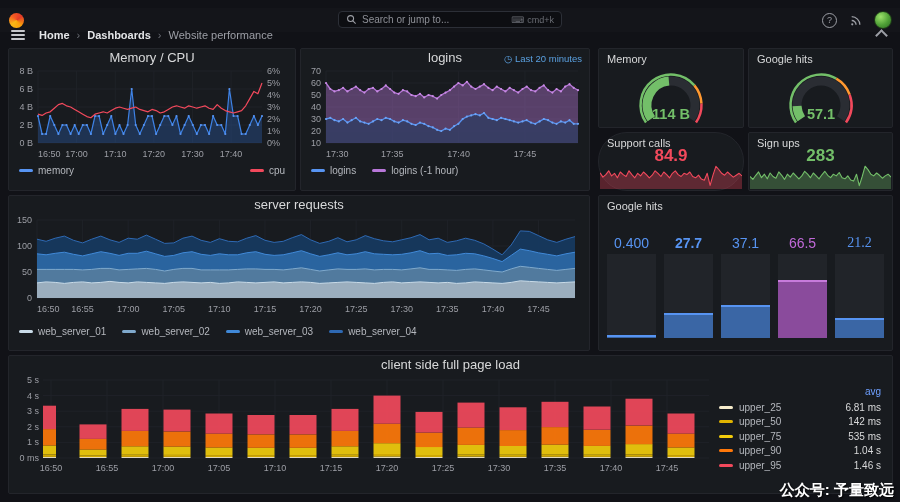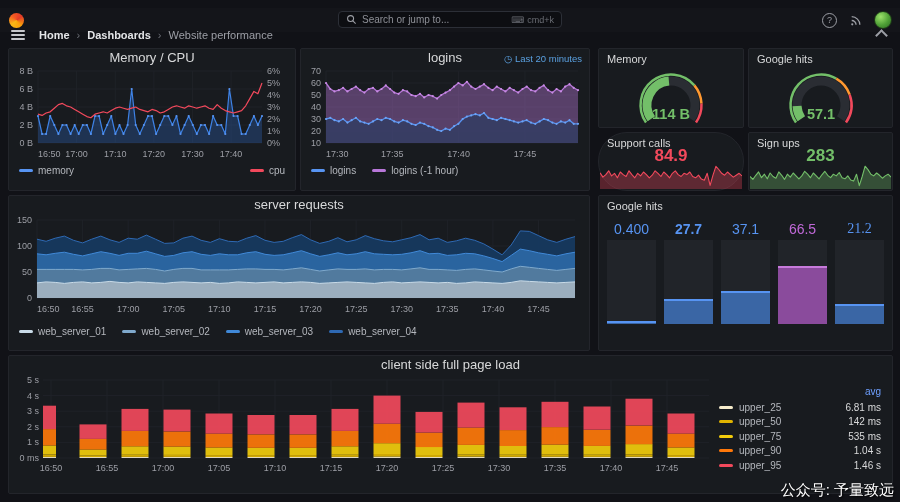--- a/index.html
+++ b/index.html
@@ -51,21 +51,21 @@
   .bgval{flex:1;text-align:center;font-size:14px;height:24px;line-height:26px;}
   .bgtrack{flex:1;background:#212429;position:relative;height:84px;}
   .bgfill{position:absolute;left:0;right:0;bottom:0;}
   .bglab{flex:1;text-align:center;font-size:10px;color:#C7C8CC;height:17px;line-height:17px;
          border-top:1px solid rgba(255,255,255,0.75);}
   
   .cllegend{width:162px;font-size:10px;color:#B4B7BD;padding-top:14px;}
   .clrow{display:grid;grid-template-columns:20px 1fr auto;align-items:center;height:14.5px;}
   .clrow .v{color:#D8D9DA;text-align:right;}
   .clhead{text-align:right;color:#6E9FFF;height:14px;font-size:10px;}
-  .watermark{position:absolute;right:6px;bottom:2px;font-size:15px;font-weight:normal;color:#FFFFFF;
+  .watermark{position:absolute;right:6px;bottom:2px;font-size:15px;font-weight:bold;color:#FFFFFF;
              text-shadow:1px 1px 2px #000;z-index:9;}
 </style>
 </head>
 <body>
 
 <div class="stage">
 
   <div class="topnav">
     <div class="logo"></div>
     <div class="search">
@@ -448,21 +448,21 @@
     <div class="legendrow" id="l3">
         <span class="litem"><i class="dash" style="background: rgb(201, 219, 232);"></i>web_server_01</span>
         <span class="litem"><i class="dash" style="background: rgb(127, 169, 204);"></i>web_server_02</span>
         <span class="litem"><i class="dash" style="background: rgb(64, 137, 216);"></i>web_server_03</span>
         <span class="litem"><i class="dash" style="background: rgb(46, 105, 179);"></i>web_server_04</span>
       </div>
   </div>
 
   <div class="panel" style="left:598px;top:195px;width:295px;height:156px;">
     <div class="ptitle-l">Google hits</div>
-    <div style="margin-top:20px;">
+    <div style="margin-top:34px;">
       <div class="bgrow" id="bgv">
           <div class="bgval" style="color: rgb(87, 148, 242);">0.400</div>
           <div class="bgval" style="color: rgb(87, 148, 242); font-weight: bold;">27.7</div>
           <div class="bgval" style="color: rgb(87, 148, 242);">37.1</div>
           <div class="bgval" style="color: rgb(192, 105, 216);">66.5</div>
           <div class="bgval" style="color: rgb(87, 148, 242); font-family: Liberation Serif, serif;">21.2</div>
         </div>
       <div class="bgrow" id="bgb">
           <div class="bgtrack">
             <div class="bgfill" style="height: 1.5px; background: rgb(58, 102, 165); border-top: 2px solid rgb(87, 148, 242);"></div>

